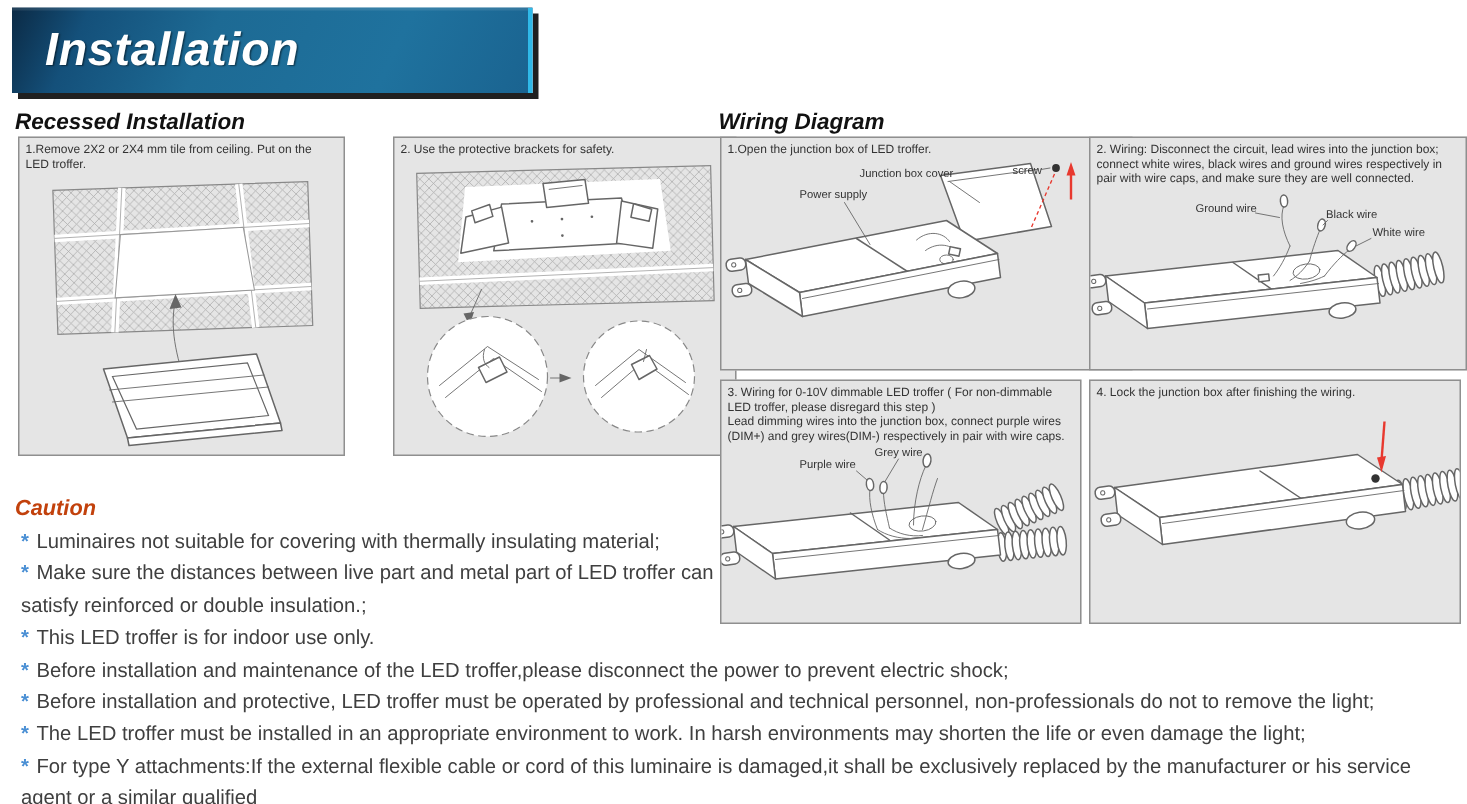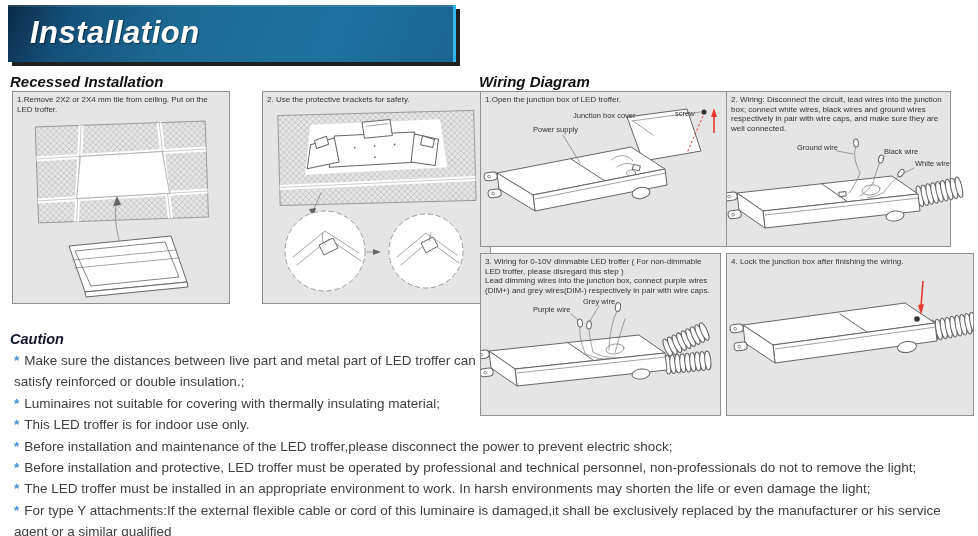--- a/index.html
+++ b/index.html
@@ -1,54 +1,54 @@
 <!DOCTYPE html>
 <html><head>
 <meta charset="utf-8">
 <style>
   html,body{margin:0;padding:0;background:#fff;}
   .page{position:relative;width:978px;height:536px;background:#fff;overflow:hidden;
         font-family:"Liberation Sans",sans-serif;color:#3f3f3f;}
 
   
-  .banner{position:absolute;left:8px;top:5px;width:448px;height:57px;
+  .banner{position:absolute;left:8px;top:5px;width:347px;height:57px;
     background:linear-gradient(115deg,#0b2a45 0%,#14507a 14%,#1d6a94 38%,#1f729e 72%,#1a6390 100%);
     box-shadow:4px 4px 0 rgba(8,8,8,.9), inset -3px 0 0 #2fb9e8, inset 0 2px 0 rgba(255,255,255,.10);}
   .banner .t{display:block;line-height:56px;padding-left:22px;color:#fff;
     font-size:31px;font-weight:bold;font-style:italic;letter-spacing:.5px;
     text-shadow:1px 1px 1px rgba(0,0,0,.45);}
 
   
   .sec-h{position:absolute;font-size:15px;font-weight:bold;font-style:italic;color:#111;text-align:center;}
   .h-recessed{left:10px;top:73px;}
   .h-wiring{left:479px;top:73px;}
 
   
   .panel{position:absolute;background:#e5e5e5;border:1px solid #8f8f8f;box-sizing:border-box;}
   .p-r1{left:12px;top:91px;width:218px;height:213px;}
   .p-r2{left:239px;top:91px;width:229px;height:213px;margin-left:23px;}
   .p-w1{left:480px;top:91px;width:275px;height:156px;}
-  .p-w2{left:726px;top:91px;width:225px;height:156px;}
+  .p-w2{left:726px;top:91px;width:252px;height:156px;}
   .p-w3{left:480px;top:253px;width:241px;height:163px;}
   .p-w4{left:726px;top:253px;width:248px;height:163px;}
   .cap{font-size:8px;line-height:9.5px;color:#333;padding:3px 4px 0 4px;}
   .panel svg{display:block;}
 
   
   .ln{fill:none;stroke:#666;stroke-width:1;stroke-linejoin:round;stroke-linecap:round;}
   .thin{stroke-width:.6;}
   .fw{fill:#fff;stroke:#666;stroke-width:1;stroke-linejoin:round;}
   .lbl{font-size:7.5px;fill:#333;}
   .redl{fill:none;stroke:#e8392f;stroke-width:1.6;}
   .redd{fill:none;stroke:#e8392f;stroke-width:.9;stroke-dasharray:2.5 2;}
   .redf{fill:#e8392f;}
 
   
   .caution{position:absolute;left:10px;top:331px;width:960px;}
-  .caution-title{font-size:14.5px;font-weight:bold;font-style:italic;color:#0f172a;margin:0 0 3px 0;}
+  .caution-title{font-size:14.5px;font-weight:bold;font-style:italic;color:#c2410c;margin:0 0 3px 0;}
   .c-item{font-size:13.5px;line-height:21.4px;color:#3f3f3f;padding-left:4px;}
   .c-item .star{color:#4a8fd4;margin-right:5px;font-weight:bold;}
   .c-w1{max-width:472px;}
   .c-nw{white-space:nowrap;}
   .c-last{max-width:950px;}
 </style>
 </head>
 <body>
 
 <div class="page">
@@ -298,27 +298,27 @@
         <circle cx="-8" cy="0.5" r="1.4" fill="none" stroke="#666" stroke-width="0.7"></circle>
       </g>
       <circle cx="190" cy="52" r="2.8" fill="#333"></circle>
       <path class="redl" d="M196 14 L194 40"></path>
       <polygon class="redf" points="191,38 194,48 197,37"></polygon>
     </svg>
   </div>
 
   <div class="caution">
     <div class="caution-title">Caution</div>
+    <div class="c-item c-nw">
+      <span class="star">*</span><span>Luminaires not suitable for covering with thermally insulating material;</span>
+    </div>
     <div class="c-item c-w1">
       <span class="star">*</span><span>Make sure the distances between live part and metal part of LED troffer can satisfy reinforced or double insulation.;</span>
     </div>
     <div class="c-item c-nw">
-      <span class="star">*</span><span>Luminaires not suitable for covering with thermally insulating material;</span>
-    </div>
-    <div class="c-item c-nw">
       <span class="star">*</span><span>This LED troffer is for indoor use only.</span>
     </div>
     <div class="c-item c-nw">
       <span class="star">*</span><span>Before installation and maintenance of the LED troffer,please disconnect the power to prevent electric shock;</span>
     </div>
     <div class="c-item c-nw">
       <span class="star">*</span><span>Before installation and protective, LED troffer must be operated by professional and technical personnel, non-professionals do not to remove the light;</span>
     </div>
     <div class="c-item c-nw">
       <span class="star">*</span><span>The LED troffer must be installed in an appropriate environment to work. In harsh environments may shorten the life or even damage the light;</span>

